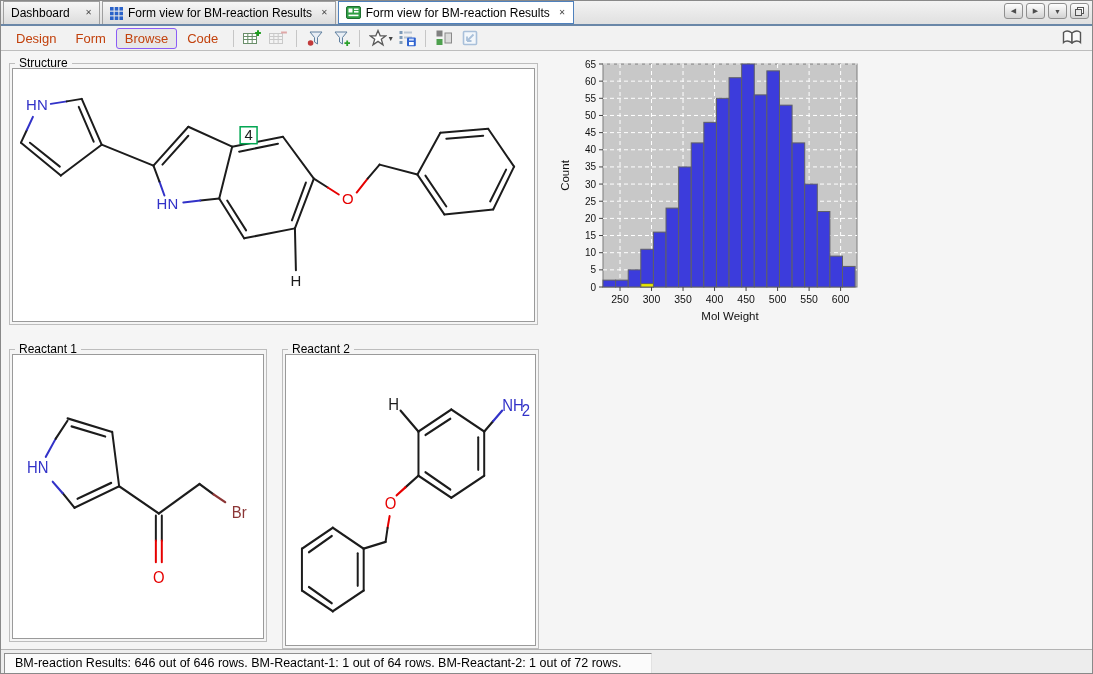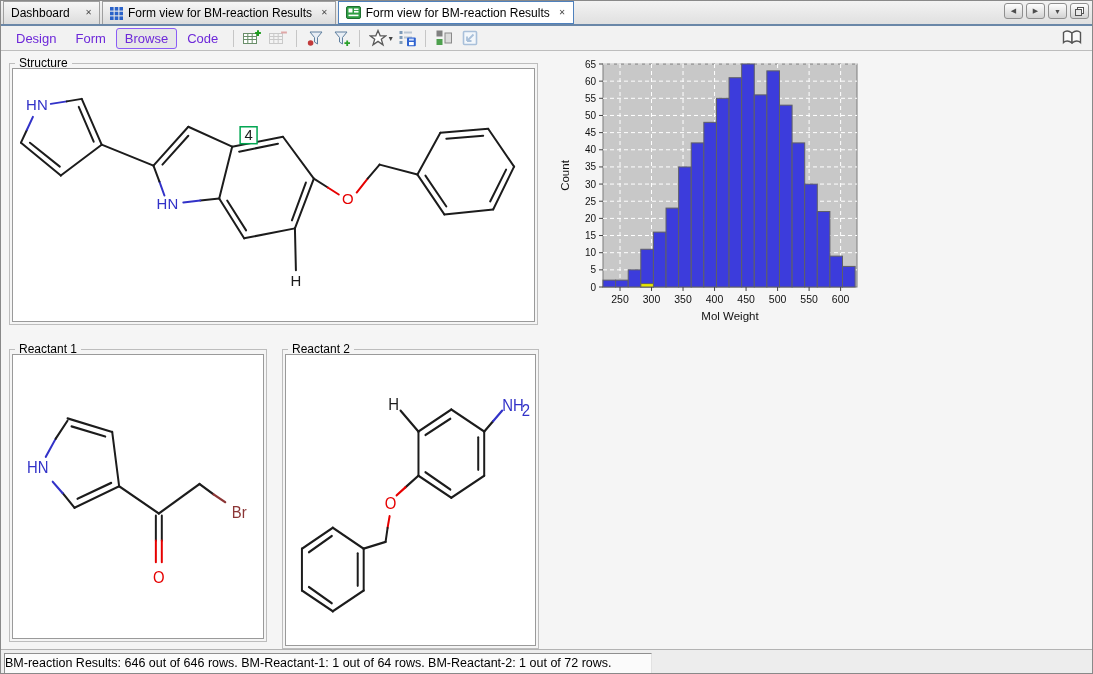--- a/index.html
+++ b/index.html
@@ -13,21 +13,21 @@
   .tab.active{background:#ffffff;border:1px solid #4f81bd}
   .tab .close{margin-left:9px;font-size:8px;color:#4a4a4a;line-height:1;cursor:pointer}
   .tab .ticon{margin-right:5px;display:flex;align-items:center}
   .tab.dashboard{width:97px}
   .tab.dashboard .close{margin-left:auto}
   .tab-controls{position:absolute;top:2px;right:3px;display:flex;gap:3px}
   .navbtn{width:19px;height:16px;border:1px solid #8f8f8f;border-radius:3px;background:linear-gradient(#fefefe,#d2d2d2);display:flex;align-items:center;justify-content:center;font-size:7px;color:#4d4d4d;cursor:pointer}
 
   
   .toolbar{height:25px;border-bottom:1px solid #bdbdbd;background:#f2f2f2;display:flex;align-items:center;padding:0 6px;position:relative}
-  .tmode{font-size:13px;color:#6d28d9;padding:2px 8px;margin-right:1px;border:1px solid transparent;cursor:pointer}
+  .tmode{font-size:13px;color:#c2410c;padding:2px 8px;margin-right:1px;border:1px solid transparent;cursor:pointer}
   .tmode.selected{border:1px solid #8b5cf6;border-radius:3px;background:#e7e7e7}
   .tsep{width:1px;height:17px;background:#c6c6c6;margin:0 5px}
   .ticonbtn{width:26px;height:22px;display:flex;align-items:center;justify-content:center;cursor:pointer}
   .caret{font-size:7px;color:#444;margin-left:-4px;cursor:pointer}
   .bookbtn{position:absolute;right:9px;top:3px;cursor:pointer}
 
   
   .content{position:relative;height:598px;background:#f5f5f5}
   .groupbox{position:absolute;border:1px solid #bdbdbd;background:#f5f5f5}
   .gb-label{position:absolute;top:-8px;left:5px;background:#f5f5f5;padding:0 4px;font-size:12px;color:#000;white-space:nowrap}
@@ -36,21 +36,21 @@
   .bond{stroke:#1c1c1c;stroke-width:2;fill:none;stroke-linecap:round}
   .bond-n{stroke:#3232c8}
   .bond-o{stroke:#e60000}
   .bond-br{stroke:#8b3535}
   text.atom{font-size:15px;font-family:"Liberation Sans",sans-serif}
   .a-n{fill:#3232c8}.a-o{fill:#e60000}.a-br{fill:#8b3535}.a-c{fill:#1c1c1c}
   .hist-wrap{position:absolute;left:556px;top:5px;width:318px;height:270px}
 
   
   .statusbar{height:28px;border-top:1px solid #b3b3b3;background:#ededed;position:relative}
-  .statusfield{position:absolute;left:3px;top:3px;width:648px;height:21px;background:#fbfbfb;border:1px solid #8f8f8f;border-right-color:#e2e2e2;border-bottom-color:#e2e2e2;font-size:12.5px;line-height:19px;padding:0 0;color:#000;white-space:nowrap;overflow:hidden}
+  .statusfield{position:absolute;left:3px;top:3px;width:648px;height:21px;background:#fbfbfb;border:1px solid #8f8f8f;border-right-color:#e2e2e2;border-bottom-color:#e2e2e2;font-size:12.5px;line-height:19px;padding:0 10px;color:#000;white-space:nowrap;overflow:hidden}
 </style>
 </head>
 <body>
 
 <div class="window">
 
   <div class="tabstrip">
     <div class="tab dashboard">
       <span>Dashboard</span>
       <span class="close">✕</span>

